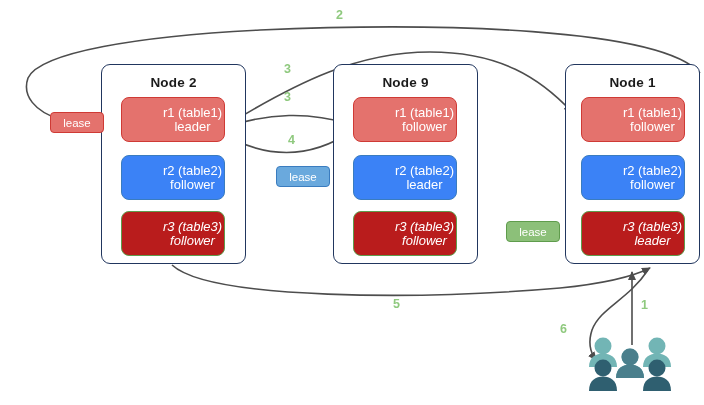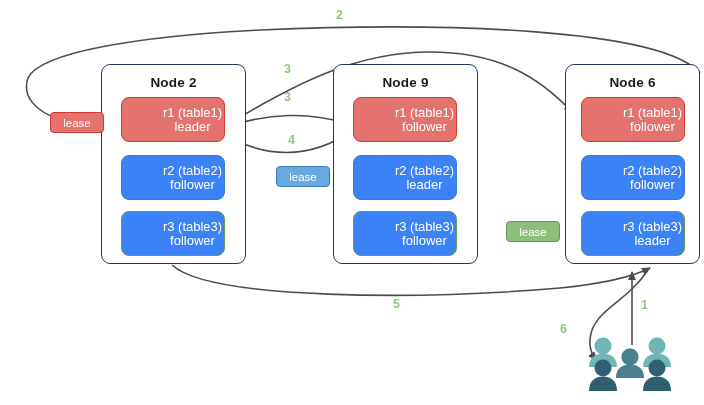--- a/index.html
+++ b/index.html
@@ -39,21 +39,21 @@
     color:#ffffff;
     font-size:13px;
     line-height:14px;
     text-align:center;
     z-index:6;
     padding-left:39px;
   }
   .chip span{display:block;}
   .chip.red   {background:#e4726d;border:1.4px solid #cf3a35;}
   .chip.blue  {background:#3b82f6;border:1.4px solid #3a7cbf;}
-  .chip.green {background:#3b82f6;border:1.4px solid #5f9c4c;}
+  .chip.green {background:#b91c1c;border:1.4px solid #5f9c4c;font-style:italic;}
 
   
   .lease{
     position:absolute;
     box-sizing:border-box;
     border-radius:4px;
     display:flex;align-items:center;justify-content:center;
     color:#ffffff;font-size:11.5px;
     z-index:7;
   }
@@ -126,21 +126,21 @@
   <div class="chip blue" style="left:353px;top:155px;width:104px;height:45px;">
     <span>r2 (table2)</span>
     <span>leader</span>
   </div>
   <div class="chip green" style="left:353px;top:211px;width:104px;height:45px;">
     <span>r3 (table3)</span>
     <span>follower</span>
   </div>
 
   <div class="node" style="left:565px;top:64px;width:135px;height:200px;">
-    <div class="node-title">Node 6</div>
+    <div class="node-title">Node 1</div>
   </div>
   <div class="chip red" style="left:581px;top:97px;width:104px;height:45px;">
     <span>r1 (table1)</span>
     <span>follower</span>
   </div>
   <div class="chip blue" style="left:581px;top:155px;width:104px;height:45px;">
     <span>r2 (table2)</span>
     <span>follower</span>
   </div>
   <div class="chip green" style="left:581px;top:211px;width:104px;height:45px;">

